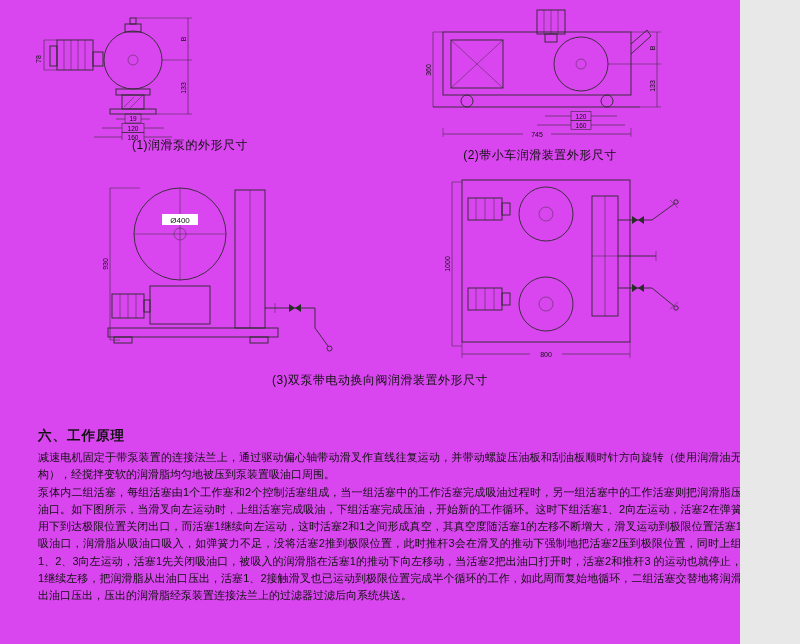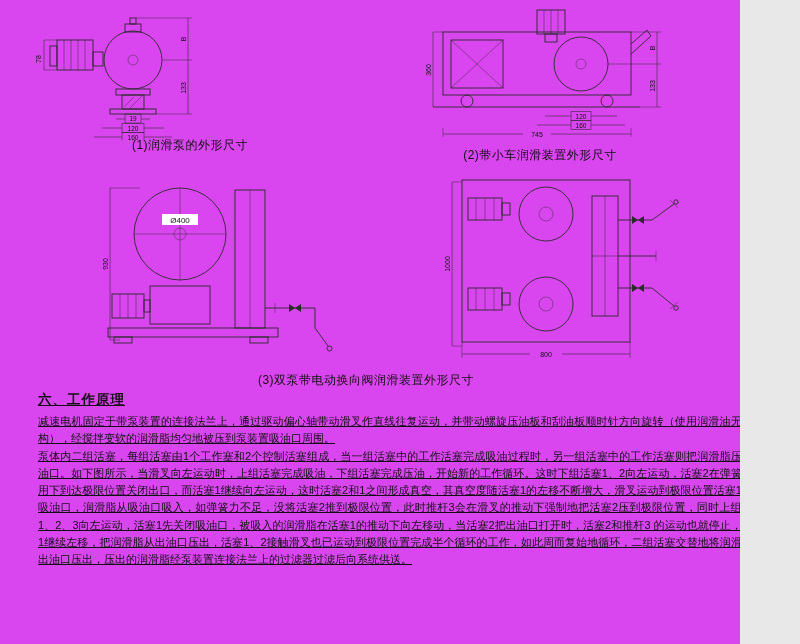--- a/index.html
+++ b/index.html
@@ -14,21 +14,21 @@
   svg text{fill:#111;font-family:"Liberation Sans",sans-serif;font-size:7px;}
   svg .dimtxt{font-size:7px;}
   svg .boxtxt{font-size:6.5px;}
   svg .dia{font-size:8px;}
   .fig{position:absolute;}
   .caption{
     position:absolute;font-size:12px;color:#111;text-align:center;
     letter-spacing:0.5px;
   }
   .text-block{
-    position:absolute;left:38px;top:391px;width:726px;text-decoration:underline;
+    position:absolute;left:38px;top:427px;width:726px;
   }
   .text-block h2{
     font-size:13.5px;font-weight:bold;margin:0 0 4px 0;letter-spacing:1px;
   }
   .text-block p{
     margin:0;font-size:11px;line-height:17.3px;text-align:justify;
     text-justify:inter-ideograph;word-break:break-all;
   }
 </style>
 </head>
@@ -236,21 +236,21 @@
         <circle class="ln" cx="576" cy="140" r="2.2"></circle>
       </g>
 
       <line class="dim" x1="362" y1="186" x2="430" y2="186"></line>
       <line class="dim" x1="462" y1="186" x2="530" y2="186"></line>
       <line class="thin" x1="362" y1="174" x2="362" y2="190"></line>
       <line class="thin" x1="530" y1="174" x2="530" y2="190"></line>
       <text class="dimtxt" x="446" y="188.5" text-anchor="middle">800</text>
     </g>
   </svg>
-  <div class="caption" style="left:216px;top:372px;width:300px;">(3)双泵带电动换向阀润滑装置外形尺寸</div>
+  <div class="caption" style="left:230px;top:372px;width:300px;">(3)双泵带电动换向阀润滑装置外形尺寸</div>
 
   <div class="text-block">
     <h2>六、工作原理</h2>
     <p>减速电机固定于带泵装置的连接法兰上，通过驱动偏心轴带动滑叉作直线往复运动，并带动螺旋压油板和刮油板顺时针方向旋转（使用润滑油无此机构），经搅拌变软的润滑脂均匀地被压到泵装置吸油口周围。</p>
     <p>泵体内二组活塞，每组活塞由1个工作塞和2个控制活塞组成，当一组活塞中的工作活塞完成吸油过程时，另一组活塞中的工作活塞则把润滑脂压向出油口。如下图所示，当滑叉向左运动时，上组活塞完成吸油，下组活塞完成压油，开始新的工作循环。这时下组活塞1、2向左运动，活塞2在弹簧力作用下到达极限位置关闭出口，而活塞1继续向左运动，这时活塞2和1之间形成真空，其真空度随活塞1的左移不断增大，滑叉运动到极限位置活塞1打开吸油口，润滑脂从吸油口吸入，如弹簧力不足，没将活塞2推到极限位置，此时推杆3会在滑叉的推动下强制地把活塞2压到极限位置，同时上组活塞1、2、3向左运动，活塞1先关闭吸油口，被吸入的润滑脂在活塞1的推动下向左移动，当活塞2把出油口打开时，活塞2和推杆3 的运动也就停止，活塞1继续左移，把润滑脂从出油口压出，活塞1、2接触滑叉也已运动到极限位置完成半个循环的工作，如此周而复始地循环，二组活塞交替地将润滑脂从出油口压出，压出的润滑脂经泵装置连接法兰上的过滤器过滤后向系统供送。</p>
   </div>
 
 </div>
 
 </body></html>

